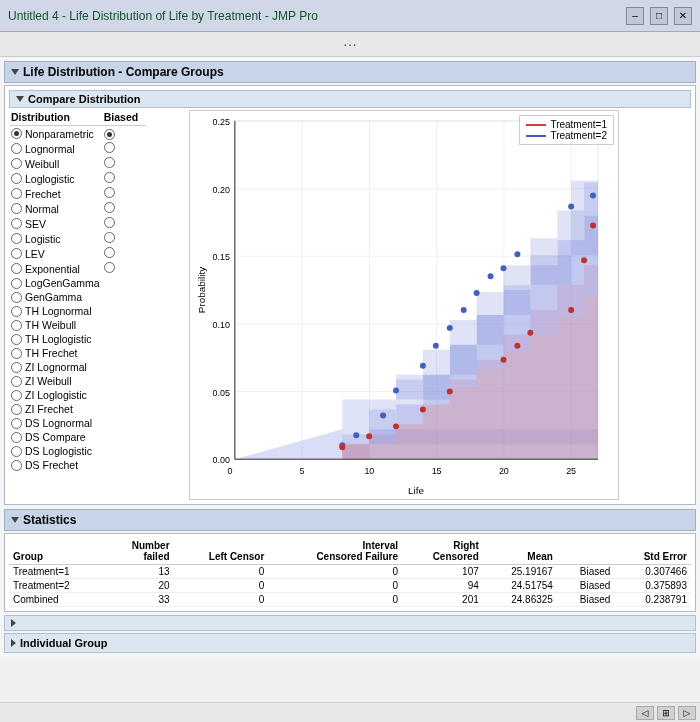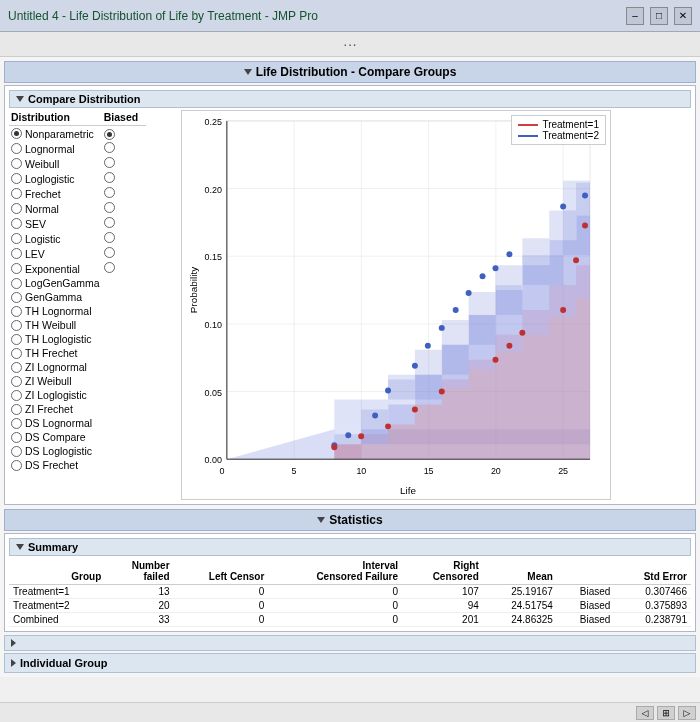--- a/index.html
+++ b/index.html
@@ -50,21 +50,20 @@
     .section-header {
       background: #c8d4e8;
       padding: 3px 6px;
       font-weight: bold;
       font-size: 12px;
       display: flex;
       align-items: center;
       gap: 4px;
       border: 1px solid #a0b0c8;
       margin-bottom: 2px;
-      justify-content: center;
     }
     .triangle {
       width: 0; height: 0;
       border-left: 5px solid #444;
       border-top: 4px solid transparent;
       border-bottom: 4px solid transparent;
       display: inline-block;
     }
     .triangle-down {
       width: 0; height: 0;
@@ -85,21 +84,21 @@
       margin-bottom: 2px;
       text-align: right;
     }
     .content-area {
       background: white;
       border: 1px solid #b0b8c8;
       padding: 4px;
     }
     .compare-dist-container {
       display: flex;
-      gap: 4px;
+      gap: 12px;
     }
     .dist-table {
       min-width: 168px;
     }
     .dist-table table {
       border-collapse: collapse;
       font-size: 10.5px;
     }
     .dist-table th {
       font-weight: bold;
@@ -171,21 +170,21 @@
       background: white;
     }
     .stats-table th {
       font-weight: bold;
       padding: 2px 4px;
       border-bottom: 1px solid #ccc;
       text-align: right;
       white-space: nowrap;
       vertical-align: bottom;
     }
-    .stats-table th:first-child { text-align: right; }
+    .stats-table th:first-child { text-align: left; }
     .stats-table td {
       padding: 1px 4px;
       text-align: right;
       border-bottom: 1px solid #eee;
     }
     .stats-table td:first-child { text-align: left; }
     .wilcoxon-btn {
       display: flex;
       align-items: center;
       gap: 4px;
@@ -648,24 +647,20 @@
         </div>
       </div>
     </div>
 
     <div class="stats-section">
       <div class="section-header">
         <span class="triangle-down"></span>
         <span>Statistics</span>
       </div>
       <div class="content-area">
-        <div class="subsection-header">
-          <span class="triangle-down"></span>
-          <span>Summary</span>
-        </div>
         <table class="stats-table">
           <thead>
             <tr>
               <th>Group</th>
               <th>Number<br>failed</th>
               <th>Left Censor</th>
               <th>Interval<br>Censored Failure</th>
               <th>Right<br>Censored</th>
               <th>Mean</th>
               <th></th>

